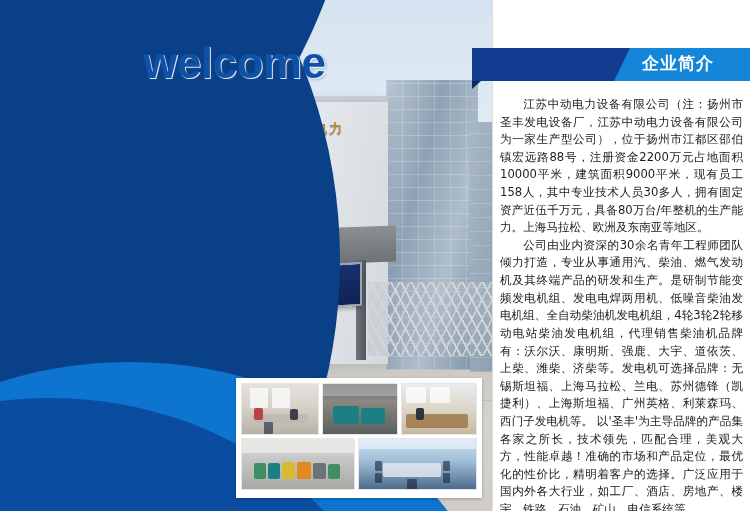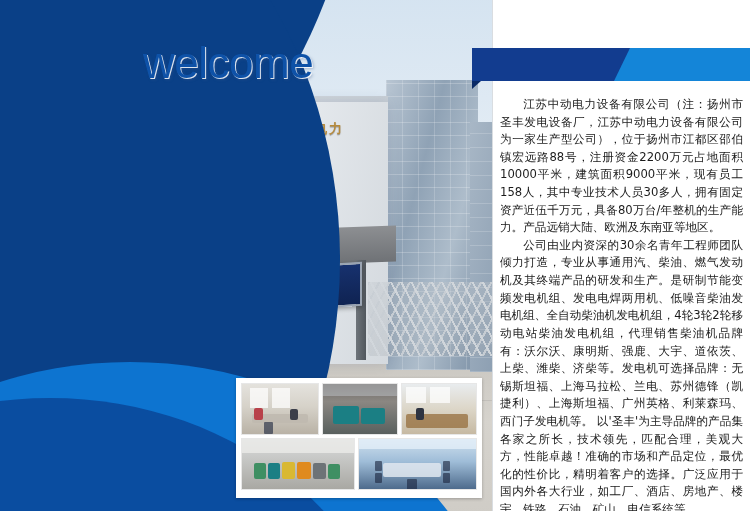--- a/index.html
+++ b/index.html
@@ -157,21 +157,21 @@
     background:#0a4da0;
   }
   .top-sweep{
     position:absolute;left:-330px;top:-300px;width:700px;height:560px;
     border-radius:0 0 55% 55% / 0 0 100% 100%;
     background:#0a4087;
   }
 
   .welcome{
     position:absolute;left:143px;top:38px;
-    font-size:44px;font-weight:normal;color:#0e52a8;
+    font-size:44px;font-weight:bold;color:#0e52a8;
     letter-spacing:-0.5px;
     text-shadow:1px 1px 0 rgba(255,255,255,.85), 2px 2px 3px rgba(60,90,140,.35);
   }
 
   
   .collage{
     position:absolute;left:236px;top:378px;width:246px;height:120px;
     background:#ffffff;padding:5px;box-sizing:border-box;
     box-shadow:0 1px 3px rgba(0,0,0,.25);
   }
@@ -358,21 +358,22 @@
     </div>
   </div>
 
   <div class="right">
     <div class="divider-l"></div>
 
     <div class="banner">
       <div class="dark"></div>
       <div class="light"></div>
       <div class="tail"></div>
+      <div class="cn">企业简介</div>
     </div>
 
     <div class="body-text">
-      <p>江苏中动电力设备有限公司（注：扬州市圣丰发电设备厂，江苏中动电力设备有限公司为一家生产型公司），位于扬州市江都区邵伯镇宏远路88号，注册资金2200万元占地面积10000平米，建筑面积9000平米，现有员工158人，其中专业技术人员30多人，拥有固定资产近伍千万元，具备80万台/年整机的生产能力。产品远销大陆、欧洲及东南亚等地区。</p>
+      <p>江苏中动电力设备有限公司（注：扬州市圣丰发电设备厂，江苏中动电力设备有限公司为一家生产型公司），位于扬州市江都区邵伯镇宏远路88号，注册资金2200万元占地面积10000平米，建筑面积9000平米，现有员工158人，其中专业技术人员30多人，拥有固定资产近伍千万元，具备80万台/年整机的生产能力。上海马拉松、欧洲及东南亚等地区。</p>
       <p>公司由业内资深的30余名青年工程师团队倾力打造，专业从事通用汽、柴油、燃气发动机及其终端产品的研发和生产。是研制节能变频发电机组、发电电焊两用机、低噪音柴油发电机组、全自动柴油机发电机组，4轮3轮2轮移动电站柴油发电机组，代理销售柴油机品牌有：沃尔沃、康明斯、强鹿、大宇、道依茨、上柴、潍柴、济柴等。发电机可选择品牌：无锡斯坦福、上海马拉松、兰电、苏州德锋（凯捷利）、上海斯坦福、广州英格、利莱森玛、西门子发电机等。 以'圣丰'为主导品牌的产品集各家之所长，技术领先，匹配合理，美观大方，性能卓越！准确的市场和产品定位，最优化的性价比，精明着客户的选择。广泛应用于国内外各大行业，如工厂、酒店、房地产、楼宇、铁路、石油、矿山、电信系统等。</p>
     </div>
   </div>
 
 </div>
 
 </body></html>

